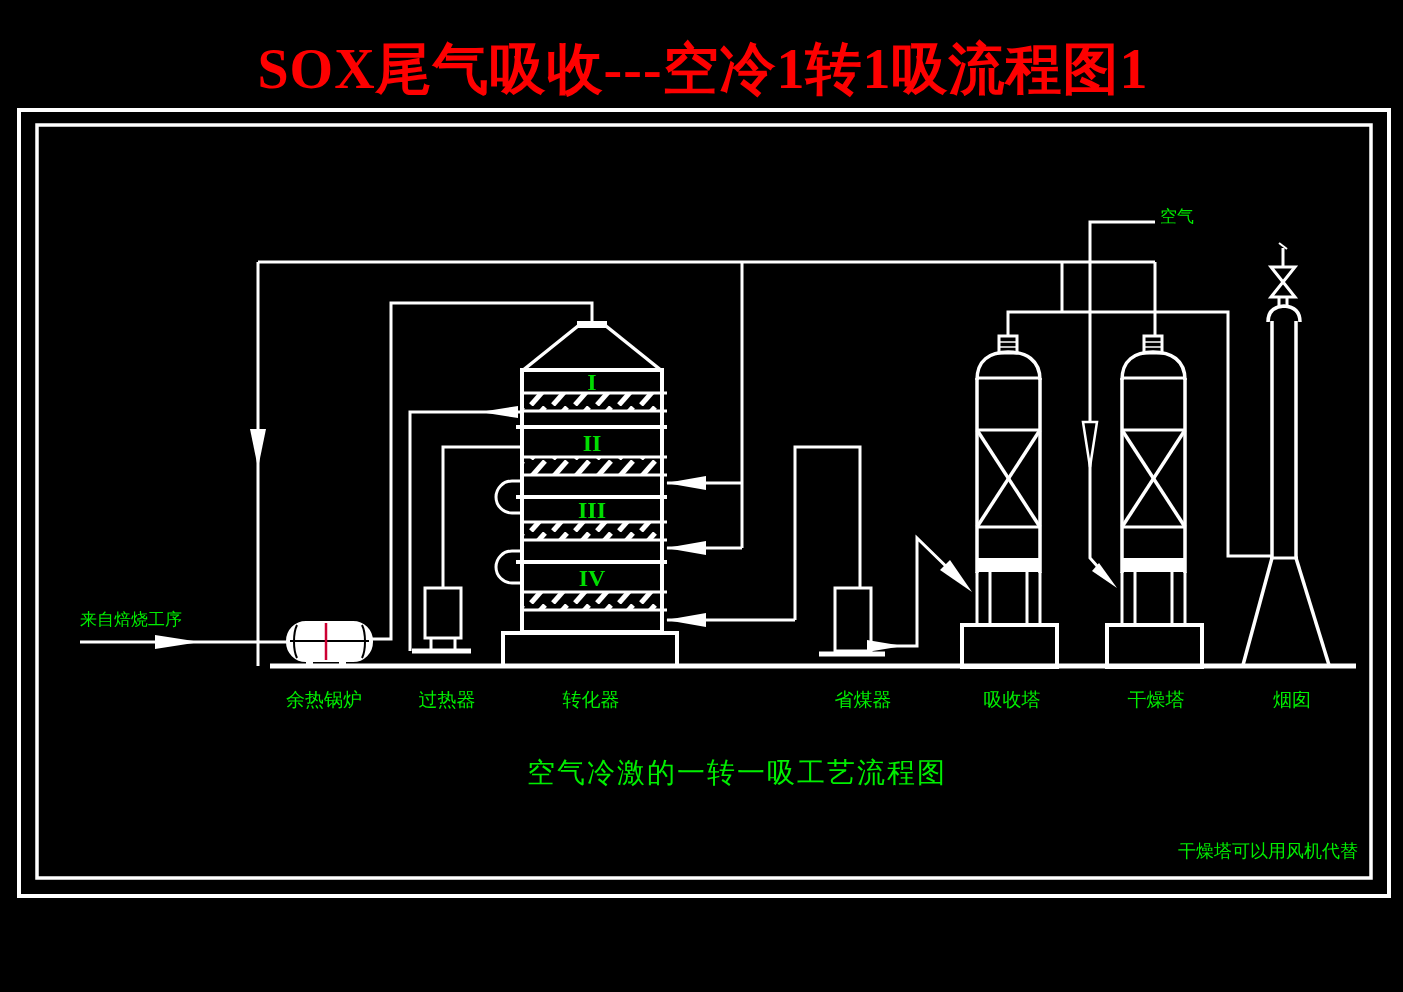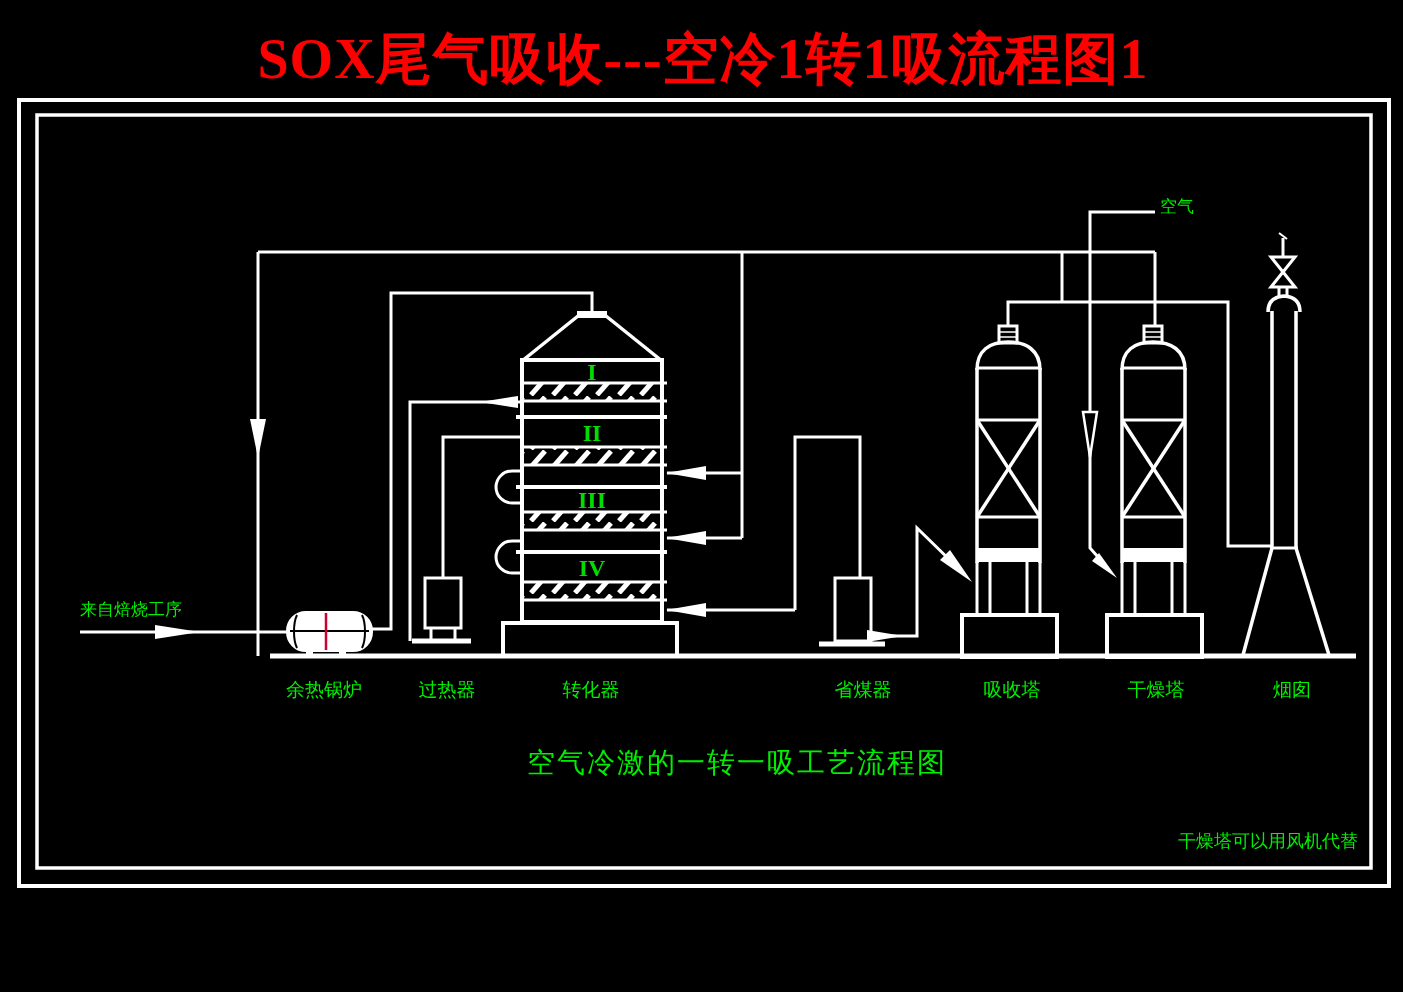--- a/index.html
+++ b/index.html
@@ -1,16 +1,16 @@
 <!DOCTYPE html>
 <html><head>
 <meta charset="utf-8">
 <style>
   html,body{margin:0;padding:0;background:#000;width:1403px;height:992px;overflow:hidden;}
-  .wrap{position:relative;width:1403px;height:816px;background:#22c55e;}
+  .wrap{position:relative;width:1403px;height:816px;background:#22c55e;margin-top:10px;}
   svg{position:absolute;left:0;top:0;}
   text{font-family:"Liberation Sans",sans-serif;}
   .title-text{font-family:"Liberation Serif",serif;font-weight:bold;font-size:56px;fill:#fe0000;letter-spacing:1px;}
   .glabel{fill:#00ee00;font-size:19px;}
   .gsmall{fill:#00ee00;font-size:17px;}
   .gcaption{fill:#00ee00;font-size:28px;letter-spacing:2px;}
   .gnote{fill:#00ee00;font-size:18px;}
   .bedno{fill:#00dd00;font-size:24px;font-family:"Liberation Serif",serif;font-weight:bold;}
   .p{stroke:#fff;stroke-width:3;fill:none;}
   .p2{stroke:#fff;stroke-width:3.5;fill:none;}

